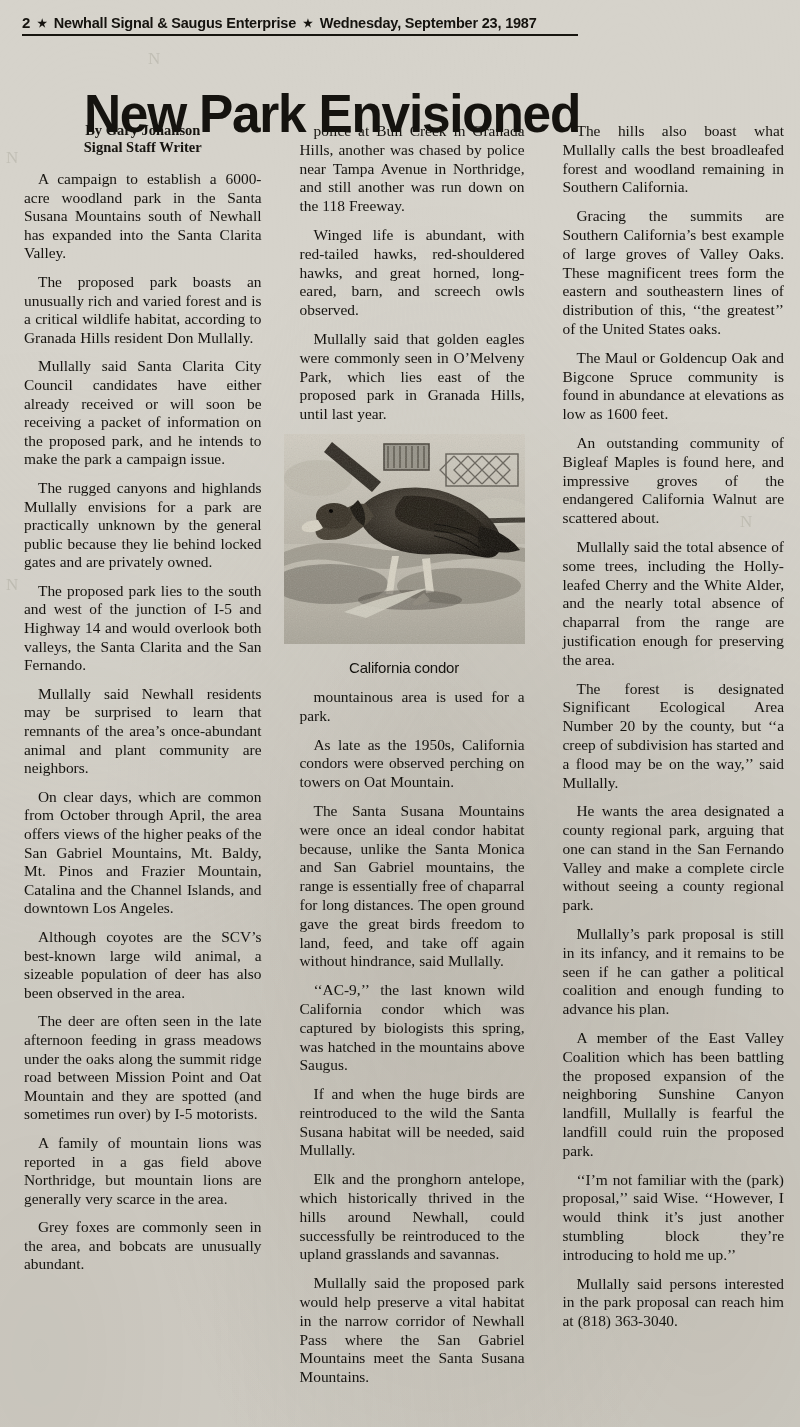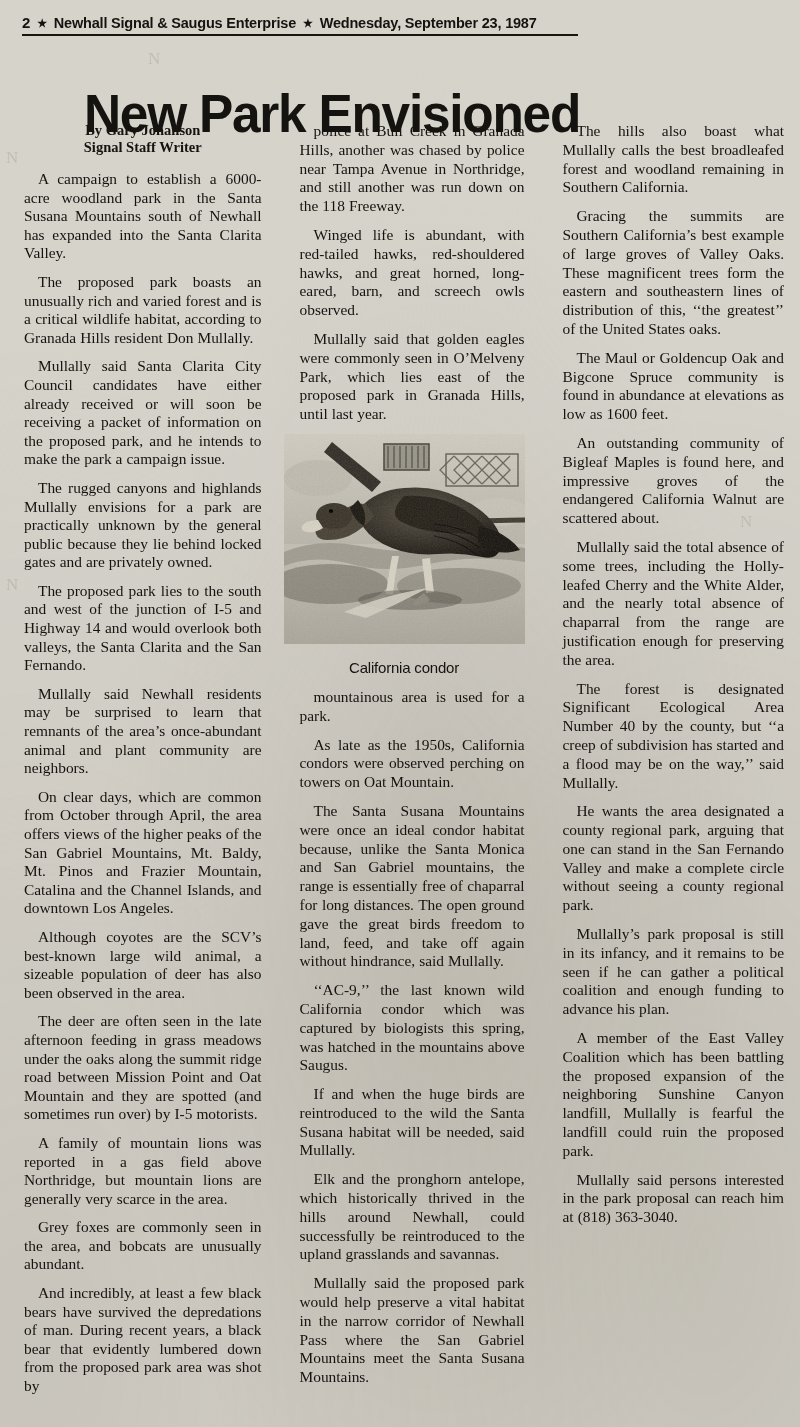--- a/index.html
+++ b/index.html
@@ -164,21 +164,20 @@
       <p class="body">The proposed park boasts an unusually rich and varied forest and is a critical wildlife habitat, according to Granada Hills resident Don Mullally.</p>
       <p class="body">Mullally said Santa Clarita City Council candidates have either already received or will soon be receiving a packet of information on the proposed park, and he intends to make the park a campaign issue.</p>
       <p class="body">The rugged canyons and highlands Mullally envisions for a park are practically unknown by the general public because they lie behind locked gates and are privately owned.</p>
       <p class="body">The proposed park lies to the south and west of the junction of I-5 and Highway 14 and would overlook both valleys, the Santa Clarita and the San Fernando.</p>
       <p class="body">Mullally said Newhall residents may be surprised to learn that remnants of the area’s once-abundant animal and plant community are neighbors.</p>
       <p class="body">On clear days, which are common from October through April, the area offers views of the higher peaks of the San Gabriel Mountains, Mt. Baldy, Mt. Pinos and Frazier Mountain, Catalina and the Channel Islands, and downtown Los Angeles.</p>
       <p class="body">Although coyotes are the SCV’s best-known large wild animal, a sizeable population of deer has also been observed in the area.</p>
       <p class="body">The deer are often seen in the late afternoon feeding in grass meadows under the oaks along the summit ridge road between Mission Point and Oat Mountain and they are spotted (and sometimes run over) by I-5 motorists.</p>
       <p class="body">A family of mountain lions was reported in a gas field above Northridge, but mountain lions are generally very scarce in the area.</p>
       <p class="body">Grey foxes are commonly seen in the area, and bobcats are unusually abundant.</p>
-      <p class="body">And incredibly, at least a few black bears have survived the depredations of man. During recent years, a black bear that evidently lumbered down from the proposed park area was shot by</p>
     </div>
 
     <div class="col c2">
       <p class="body">police at Bull Creek in Granada Hills, another was chased by police near Tampa Avenue in Northridge, and still another was run down on the 118 Freeway.</p>
       <p class="body">Winged life is abundant, with red-tailed hawks, red-shouldered hawks, and great horned, long-eared, barn, and screech owls observed.</p>
       <p class="body">Mullally said that golden eagles were commonly seen in O’Melveny Park, which lies east of the proposed park in Granada Hills, until last year.</p>
 
       <figure class="figure">
         <div class="photo">
           <svg viewBox="0 0 241 210" preserveAspectRatio="none" aria-hidden="true">
@@ -302,21 +301,22 @@
       <p class="body">Elk and the pronghorn antelope, which historically thrived in the hills around Newhall, could successfully be reintroduced to the upland grasslands and savannas.</p>
       <p class="body">Mullally said the proposed park would help preserve a vital habitat in the narrow corridor of Newhall Pass where the San Gabriel Mountains meet the Santa Susana Mountains.</p>
     </div>
 
     <div class="col c3">
       <p class="body">The hills also boast what Mullally calls the best broadleafed forest and woodland remaining in Southern California.</p>
       <p class="body">Gracing the summits are Southern California’s best example of large groves of Valley Oaks. These magnificent trees form the eastern and southeastern lines of distribution of this, ‘‘the greatest’’ of the United States oaks.</p>
       <p class="body">The Maul or Goldencup Oak and Bigcone Spruce community is found in abundance at elevations as low as 1600 feet.</p>
       <p class="body">An outstanding community of Bigleaf Maples is found here, and impressive groves of the endangered California Walnut are scattered about.</p>
       <p class="body">Mullally said the total absence of some trees, including the Holly-leafed Cherry and the White Alder, and the nearly total absence of chaparral from the range are justification enough for preserving the area.</p>
-      <p class="body">The forest is designated Significant Ecological Area Number 40 by the county, but ‘‘a creep of subdivision has started and a flood may be on the way,’’ said Mullally.</p>
+      <p class="body">The forest is designated Significant Ecological Area Number 20 by the county, but ‘‘a creep of subdivision has started and a flood may be on the way,’’ said Mullally.</p>
       <p class="body">He wants the area designated a county regional park, arguing that one can stand in the San Fernando Valley and make a complete circle without seeing a county regional park.</p>
       <p class="body">Mullally’s park proposal is still in its infancy, and it remains to be seen if he can gather a political coalition and enough funding to advance his plan.</p>
       <p class="body">A member of the East Valley Coalition which has been battling the proposed expansion of the neighboring Sunshine Canyon landfill, Mullally is fearful the landfill could ruin the proposed park.</p>
+      <p class="body">‘‘I’m not familiar with the (park) proposal,’’ said Wise. ‘‘However, I would think it’s just another stumbling block they’re introducing to hold me up.’’</p>
       <p class="body">Mullally said persons interested in the park proposal can reach him at (818) 363-3040.</p>
     </div>
 
   </div>
 </div>
 
 </body></html>

